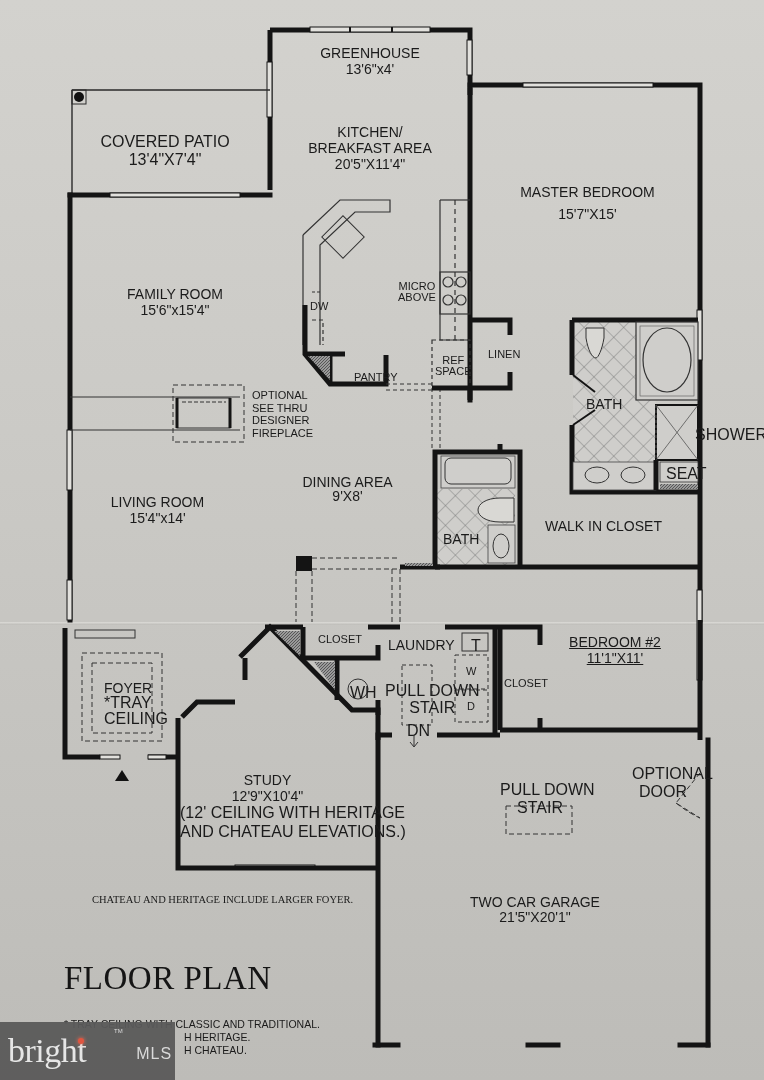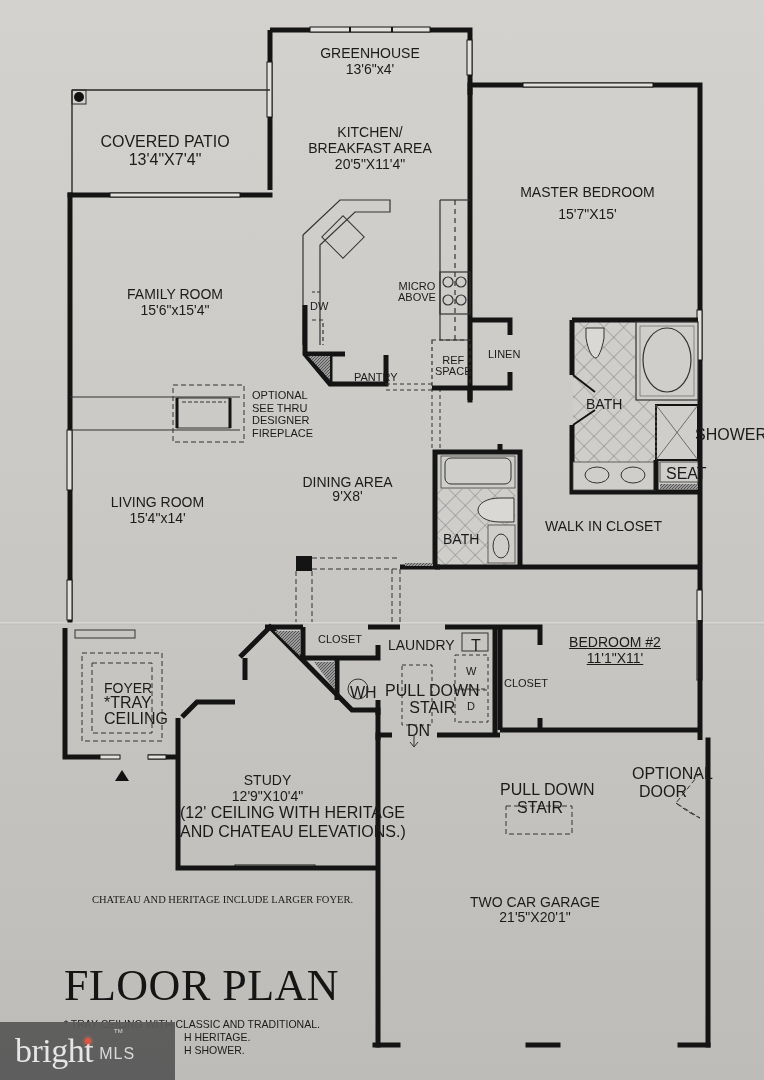--- a/index.html
+++ b/index.html
@@ -24,27 +24,27 @@
       white-space: nowrap; line-height: 1.15;
     }
     .lbl-md { font-size: 14px; }
     .lbl-sm { font-size: 11px; }
     .lbl-xs { font-size: 16px; }
     .left { text-align: left; }
     .right { text-align: center; font-family: Liberation Serif, serif; }
     .title {
       position: absolute; left: 64px; top: 960px;
       font-family: "Liberation Serif", "DejaVu Serif", serif;
-      font-size: 44px; color: #151515; letter-spacing: 0.5px;
+      font-size: 33px; color: #151515; letter-spacing: 0.5px;
     }
     .notes { position: absolute; font-size: 10.5px; color: #1b1b1b; line-height: 1.25; }
     .brand {
       position: absolute; left: 0; top: 1022px; width: 175px; height: 58px;
       background: #5a5a5a; opacity: 0.95;
-      display: flex; align-items: center; padding-left: 15px; box-sizing: border-box;
+      display: flex; align-items: center; padding-left: 8px; box-sizing: border-box; gap: 44px;
     }
     .brand-bright {
       font-family: "Liberation Serif", "DejaVu Serif", serif;
       font-size: 34px; color: #e9e9e9; letter-spacing: -0.5px; position: relative;
     }
     .brand-dot {
       position: absolute; right: 2px; top: 6px; width: 6px; height: 6px; border-radius: 50%;
       background: #e2503a; box-shadow: 0 0 4px #ff6a4d;
     }
     .brand-mls { font-size: 16px; color: #dcdcdc; margin-left: 6px; margin-top: 6px; letter-spacing: 1px; }
@@ -377,21 +377,21 @@
 
 <div class="notes right" style="left:80px;top:893px;width:285px;">
   <div>CHATEAU AND HERITAGE INCLUDE LARGER FOYER.</div>
 </div>
 
 <div class="title">FLOOR PLAN</div>
 
 <div class="notes left" style="left:64px;top:1018px;">
   <div>* TRAY CEILING WITH CLASSIC AND TRADITIONAL.</div>
   <div style="padding-left:120px">H HERITAGE.</div>
-  <div style="padding-left:120px">H SHOWER.</div>
+  <div style="padding-left:120px">H CHATEAU.</div>
 </div>
 
 <div class="brand">
   <span class="brand-bright">
     <span>bright</span>
     <span class="brand-dot"></span>
   </span>
   <span class="brand-tm">TM</span>
   <span class="brand-mls">MLS</span>
 </div>

